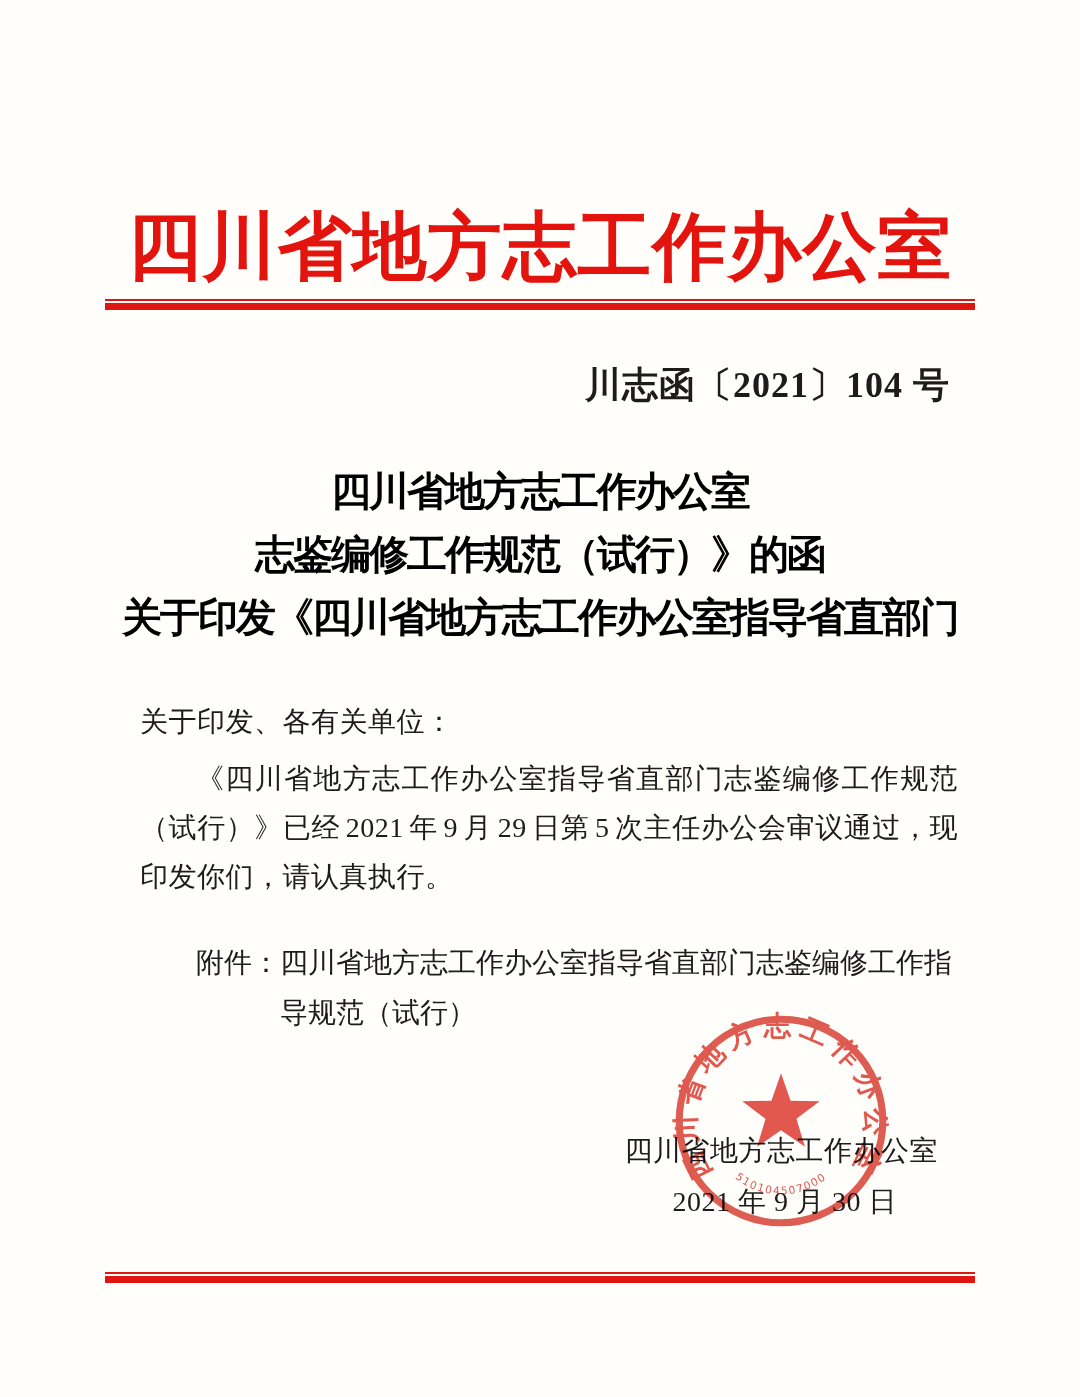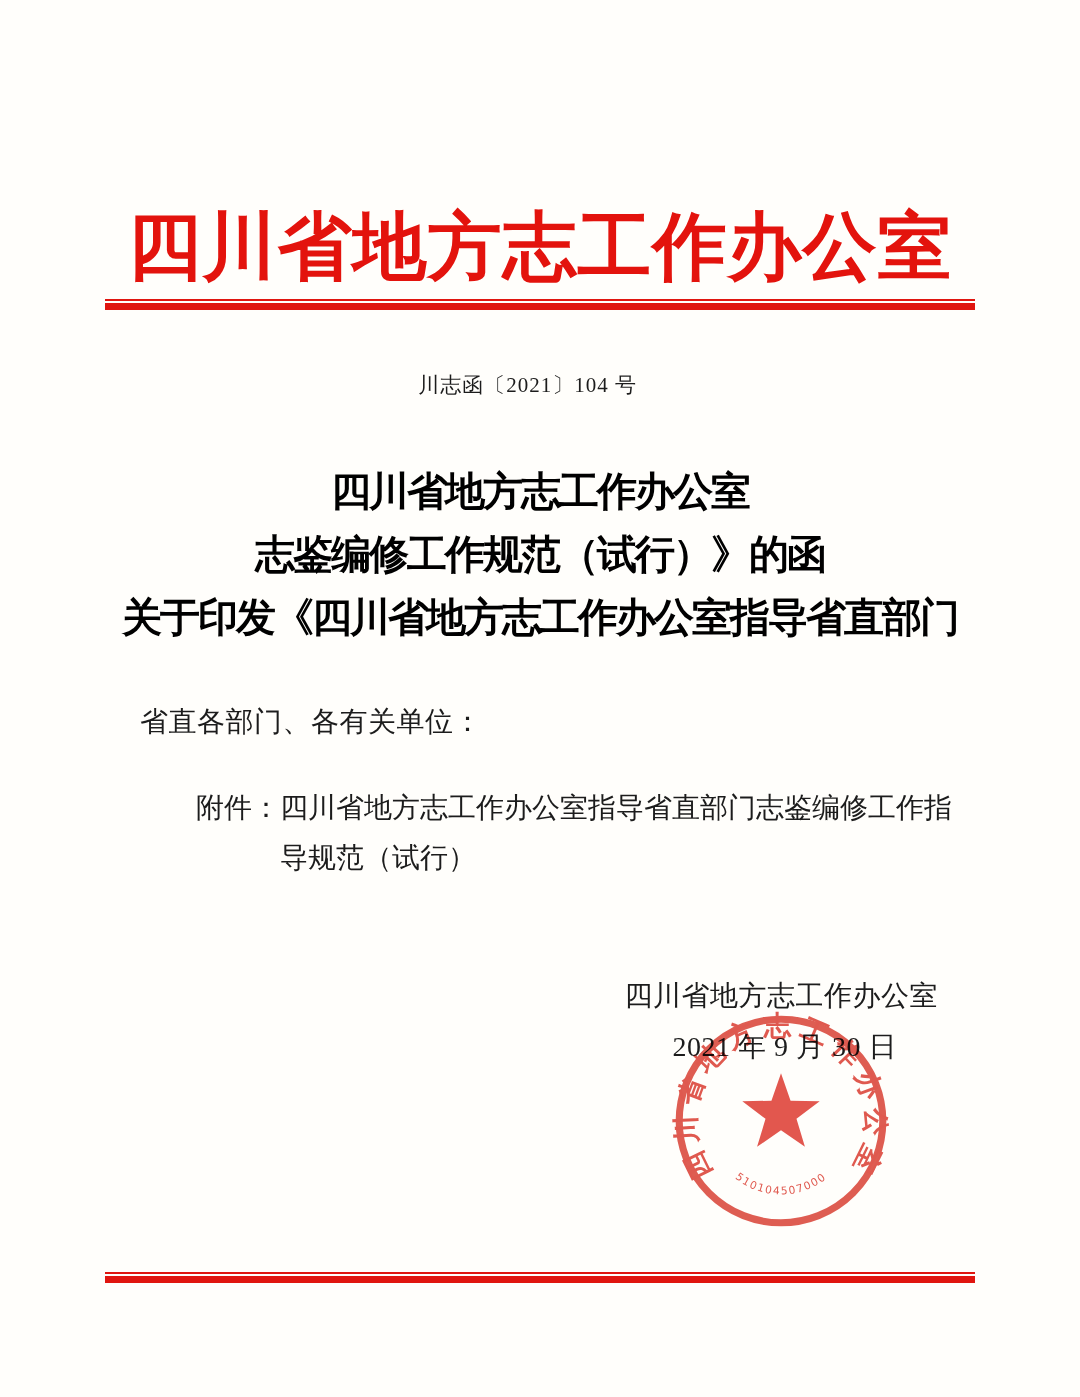--- a/index.html
+++ b/index.html
@@ -31,25 +31,26 @@
   .rule .thin  { height: 2px; background: #e0150f; margin-bottom: 2px; }
   .rule .thick { height: 7px; background: #e0150f; }
   .rule-bottom {
     position: absolute;
     left: 105px; right: 105px; top: 1272px;
     margin-top: 0;
   }
   
   .doc-number {
     margin-top: 56px;
-    font-size: 21px;
+    font-size: 36px;
     line-height: 38px;
-    text-align: center;
+    text-align: right;
     padding-right: 25px;
     letter-spacing: 1px;
+    font-weight: bold;
   }
   
   .doc-title {
     margin-top: 56px;
     font-weight: 700;
     font-size: 40px;
     line-height: 63px;
     text-align: center;
     letter-spacing: -2px;
     color: #000;
@@ -133,22 +134,23 @@
   </div>
 
   <div class="doc-number">川志函〔2021〕104 号</div>
 
   <div class="doc-title">
     <div>四川省地方志工作办公室</div>
     <div>志鉴编修工作规范（试行）》的函</div>
     <div>关于印发《四川省地方志工作办公室指导省直部门</div>
   </div>
 
-  <div class="text salutation">省直各部门、各有关单位：</div>
+  <div class="text salutation">关于印发、各有关单位：</div>
 
+  <p class="text para">《四川省地方志工作办公室指导省直部门志鉴编修工作规范（试行）》已经 2021 年 9 月 29 日第 5 次主任办公会审议通过，现印发你们，请认真执行。</p>
 
   <div class="text attachment"><span>附件：</span><span>四川省地方志工作办公室指导省直部门志鉴编修工作指导规范（试行）</span></div>
 
   <div class="text sig-agency">四川省地方志工作办公室</div>
   <div class="text sig-date">2021 年 9 月 30 日</div>
 
   <div class="seal">
     <svg viewBox="0 0 222 222" xmlns="http://www.w3.org/2000/svg">
       <defs>
         <path id="sealArc" d="M 57,175 A 84,84 0 1 1 165,175" fill="none"></path>

